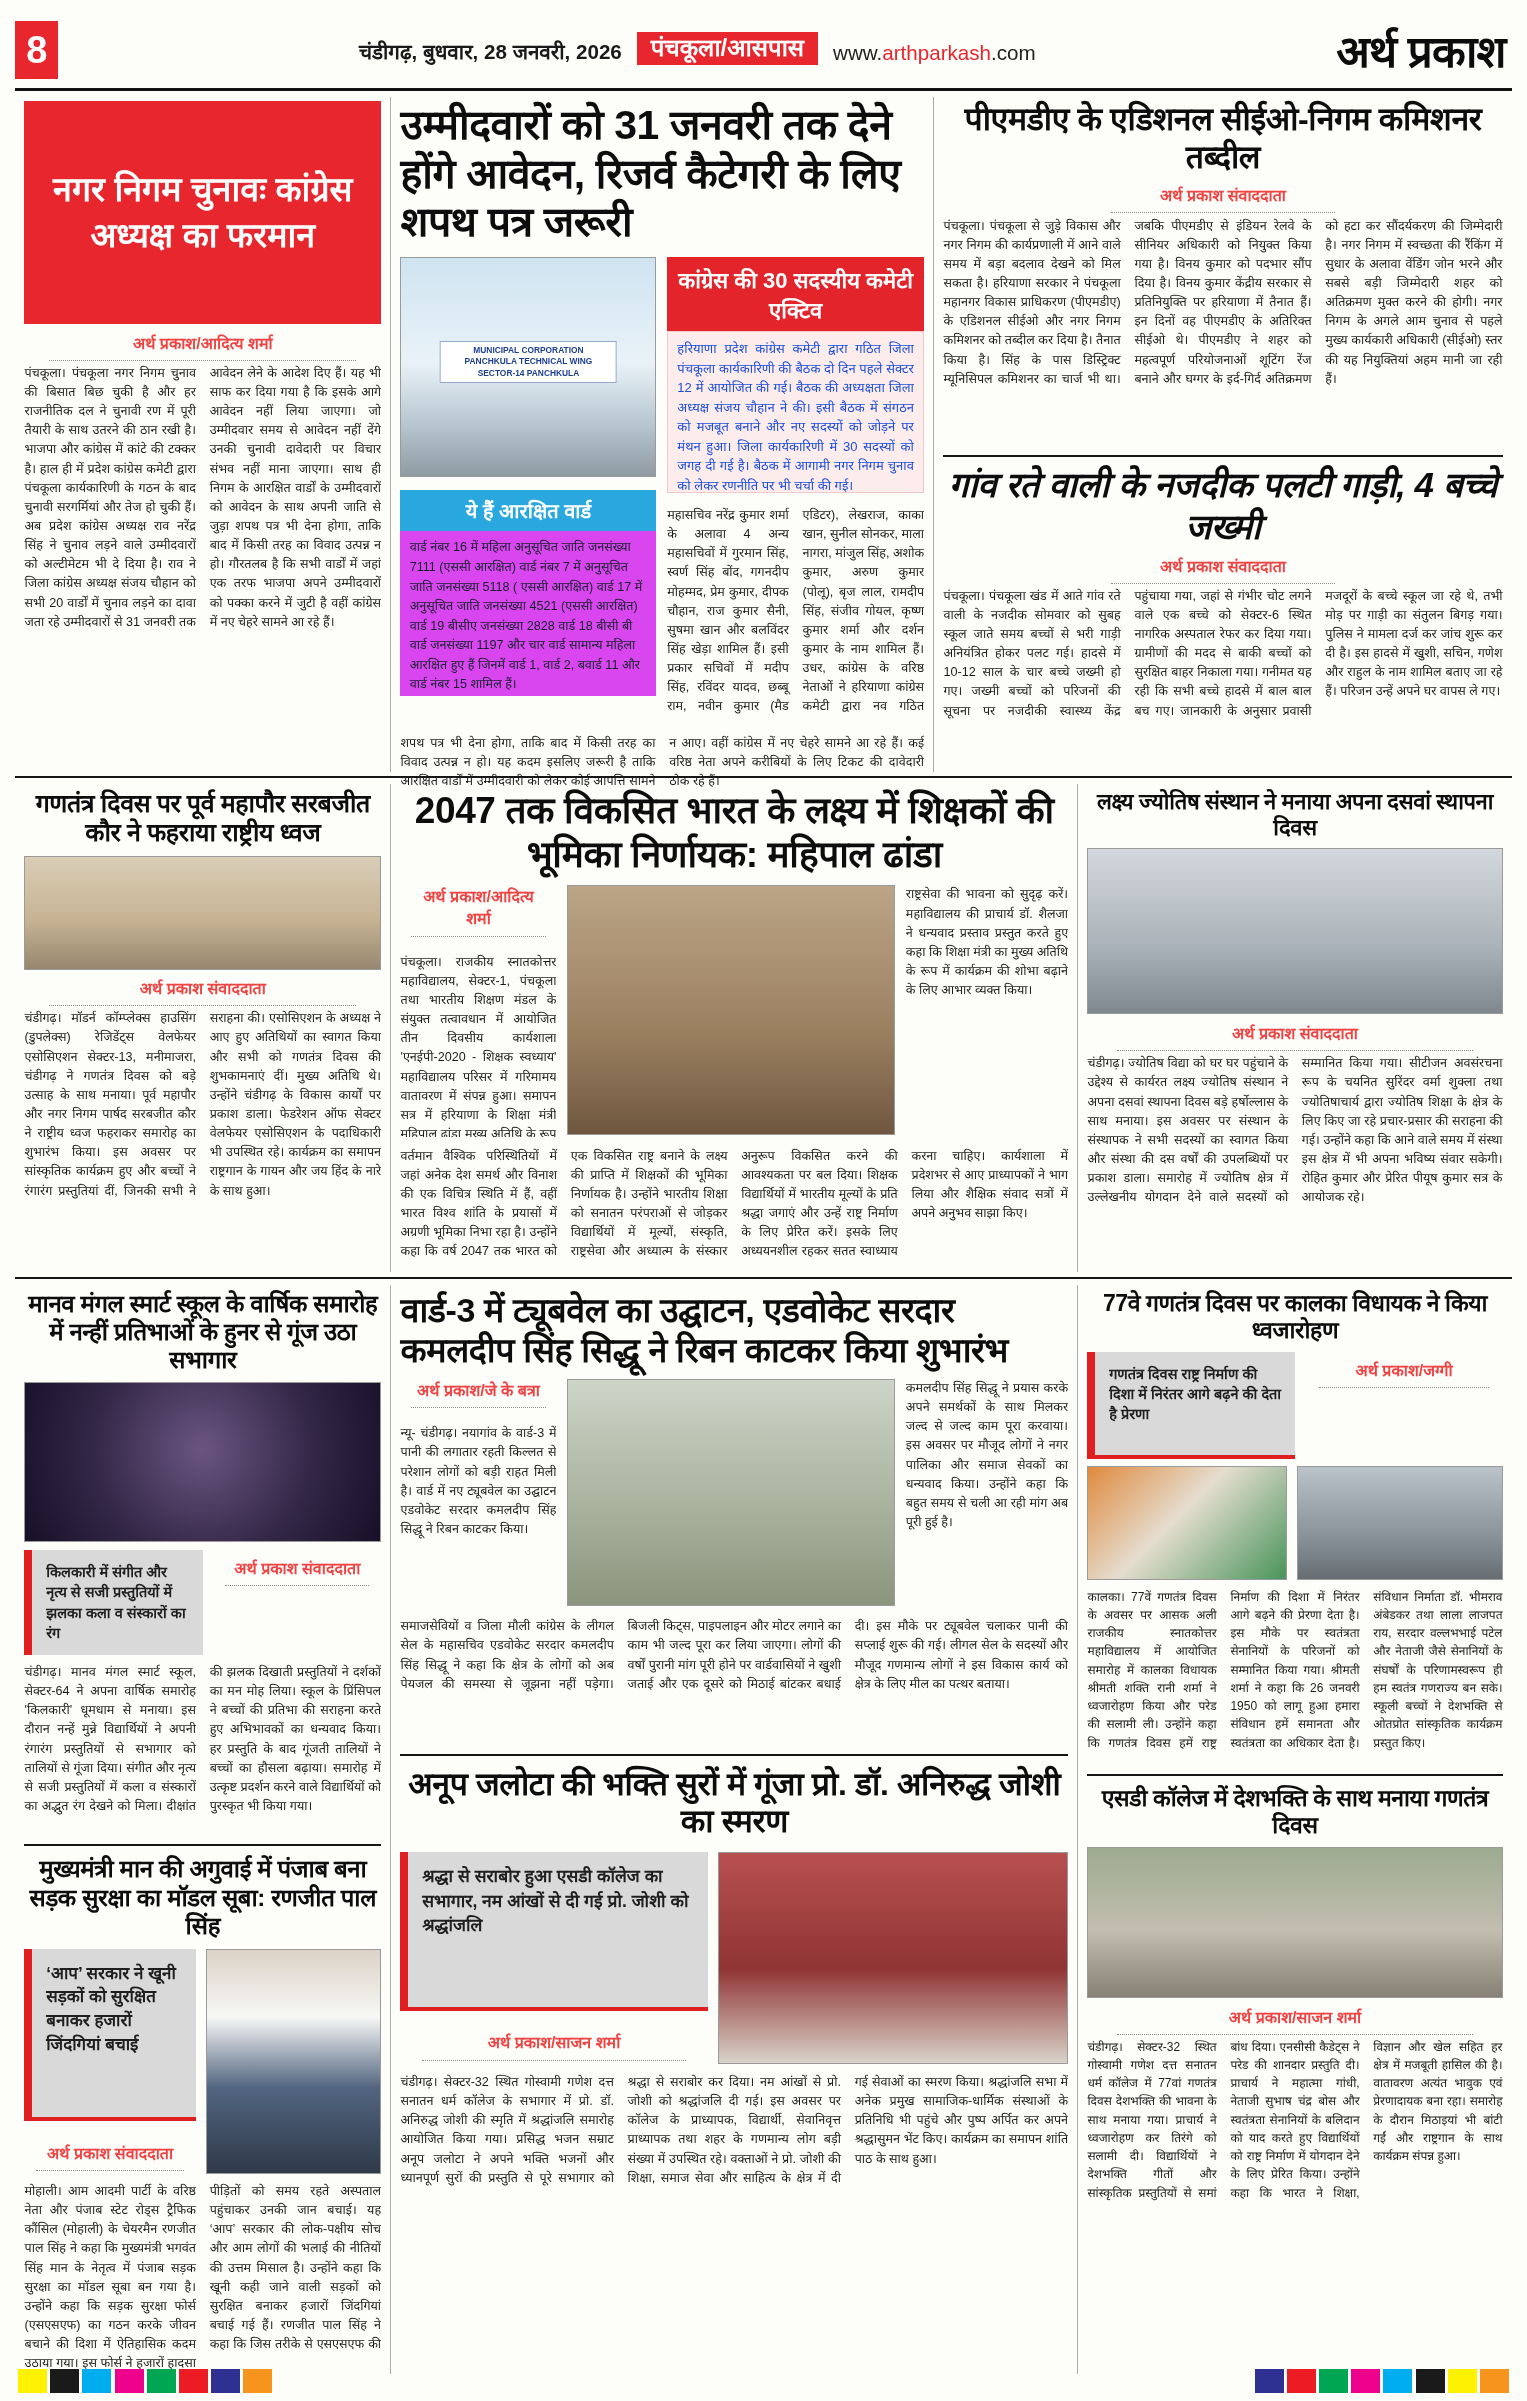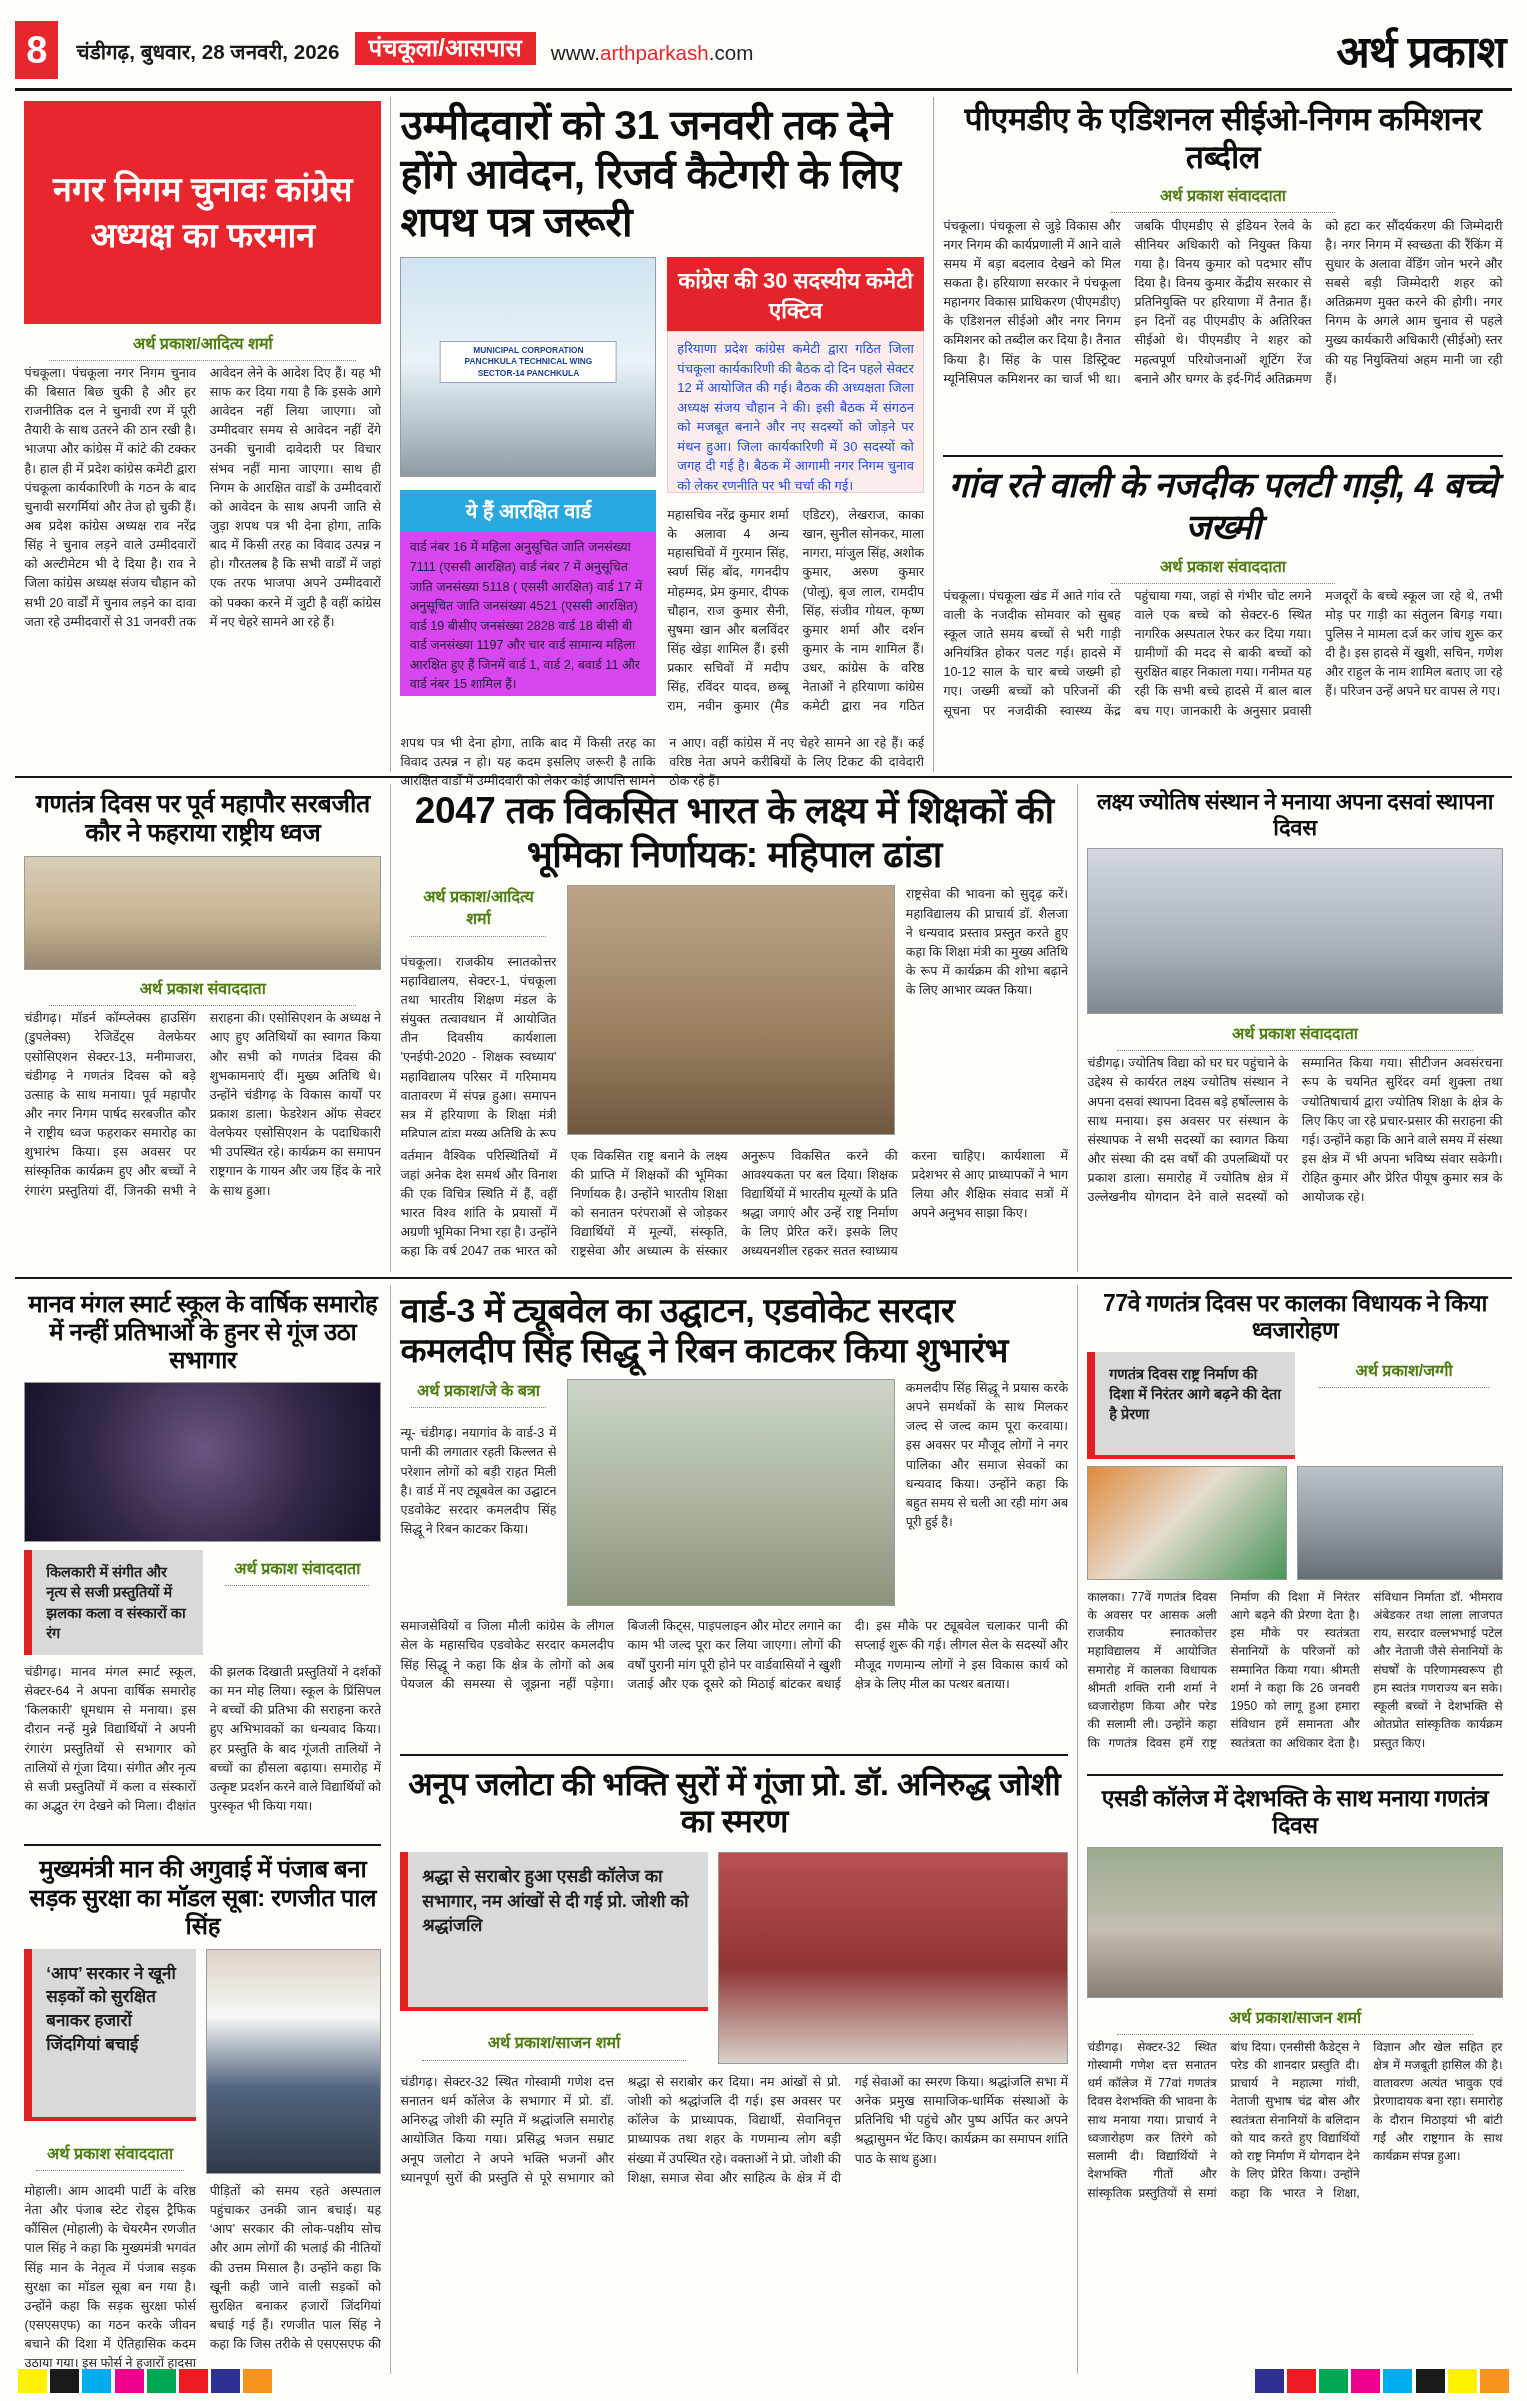--- a/index.html
+++ b/index.html
@@ -3,35 +3,35 @@
 <meta charset="utf-8">
 <style>
   html,body{margin:0;padding:0;background:#e9e9e6;}
   .page{position:relative;width:1527px;height:2401px;overflow:hidden;box-sizing:border-box;
         background:#fdfdfa;color:#111;font-family:"Liberation Sans","DejaVu Sans",sans-serif;
         padding:17px 15.3px 6.1px;}
   
   .hdr{display:flex;align-items:center;gap:18.3px;height:66px;border-bottom:3.8px solid #121212;padding-bottom:4.6px;}
   .pagenum{width:43px;height:58px;background:#e8262d;color:#fff;display:flex;align-items:center;justify-content:center;
            font-size:38px;font-weight:700;}
-  .hdr-mid{flex:1;display:flex;align-items:flex-end;justify-content:flex-start;gap:15.3px;padding-bottom:3.1px;}
+  .hdr-mid{flex:1;display:flex;align-items:flex-end;justify-content:center;gap:15.3px;padding-bottom:3.1px;}
   .dateline{font-size:20.6px;font-weight:700;color:#1a1a1a;}
   .section-tag{background:#e8262d;color:#fff;font-size:24px;font-weight:800;padding:4.6px 13.7px;line-height:1;}
   .website{font-size:20.6px;color:#222;}
   .website b{color:#e8262d;font-weight:400;}
   .masthead{font-size:44px;font-weight:900;letter-spacing:-0.8px;color:#0c0c0c;padding-right:6.1px;}
   
   .band{display:flex;gap:0;margin-top:6.1px;}
   .band>.col{box-sizing:border-box;padding:4.6px 9.2px 0 9.2px;}
   .band>.col+.col{border-left:0.8px solid #aaa;}
   .rule{border:none;border-top:2.3px solid #161616;margin:4.6px 0 0 0;}
   
   .kicker-box{background:#e8262d;color:#fff;text-align:center;font-size:34px;font-weight:800;line-height:1.35;
               padding:21.4px 10.7px;height:180px;display:flex;align-items:center;justify-content:center;}
-  .byline{font-size:16px;font-weight:700;text-align:center;margin:7.6px auto 3.1px;color:#4d7c0f;}
+  .byline{font-size:16px;font-weight:700;text-align:center;margin:7.6px auto 3.1px;color:#ef4444;}
   .byline.dotted{border-bottom:1.5px dotted #888;padding-bottom:6.1px;width:86%;}
   .body-txt{font-size:12.6px;line-height:1.52;text-align:justify;color:#1c1c1c;overflow:hidden;}
   .cols2{column-count:2;column-gap:13.7px;}
   .cols3{column-count:3;column-gap:13.7px;}
   .cols4{column-count:4;column-gap:13.7px;}
   .hl{font-weight:800;color:#0d0d0d;line-height:1.18;letter-spacing:-0.4px;}
   .hl.center{text-align:center;}
   
   .box-title-red{background:#e3242b;color:#fff;font-size:22px;font-weight:800;text-align:center;padding:6.9px 4.6px;}
   .box-body-red{background:#fdecec;color:#1d4ed8;font-size:13px;line-height:1.5;text-align:justify;

